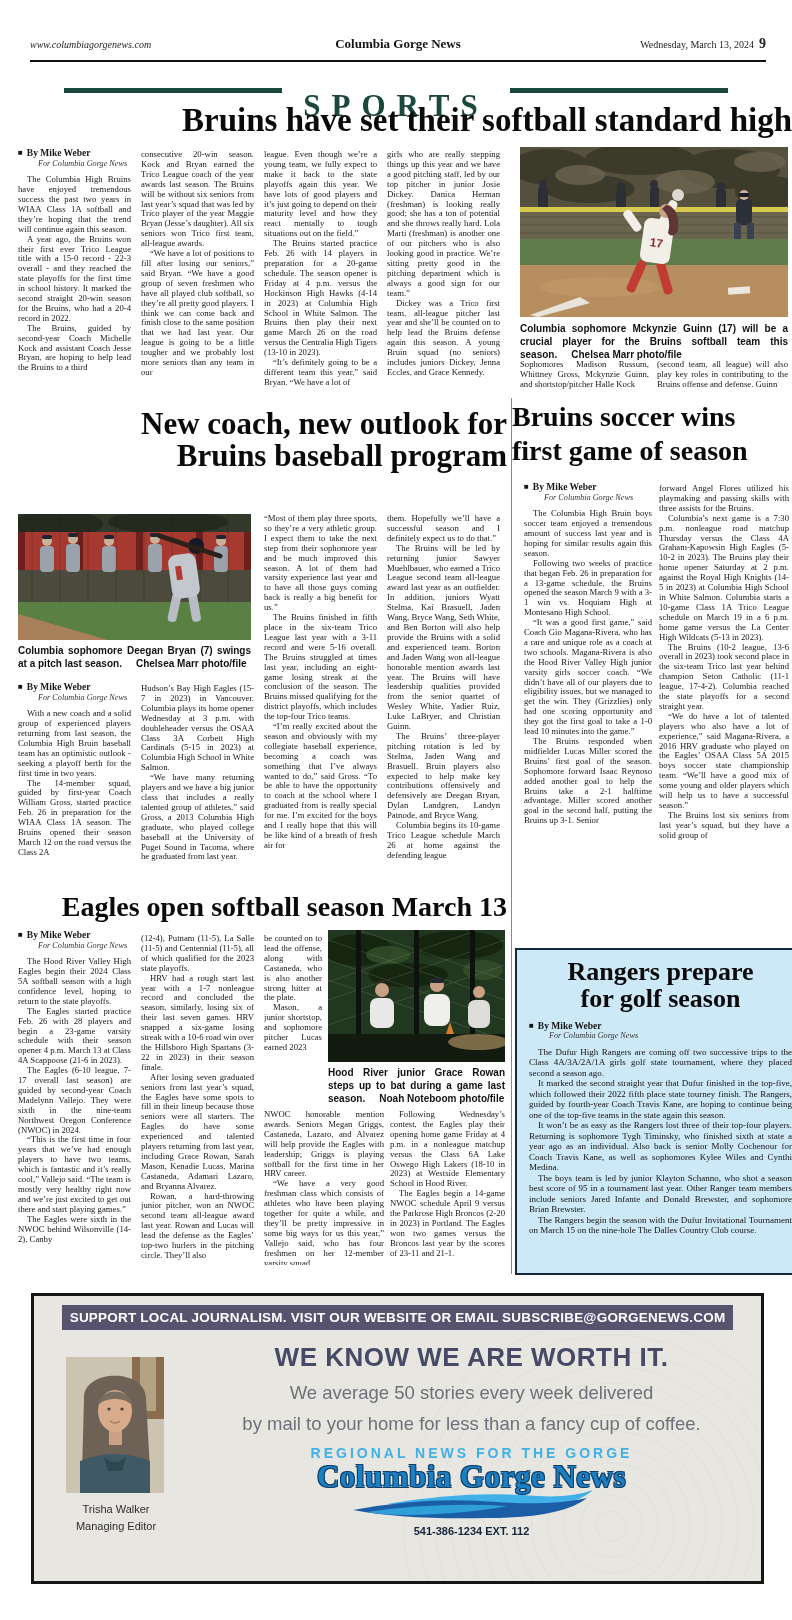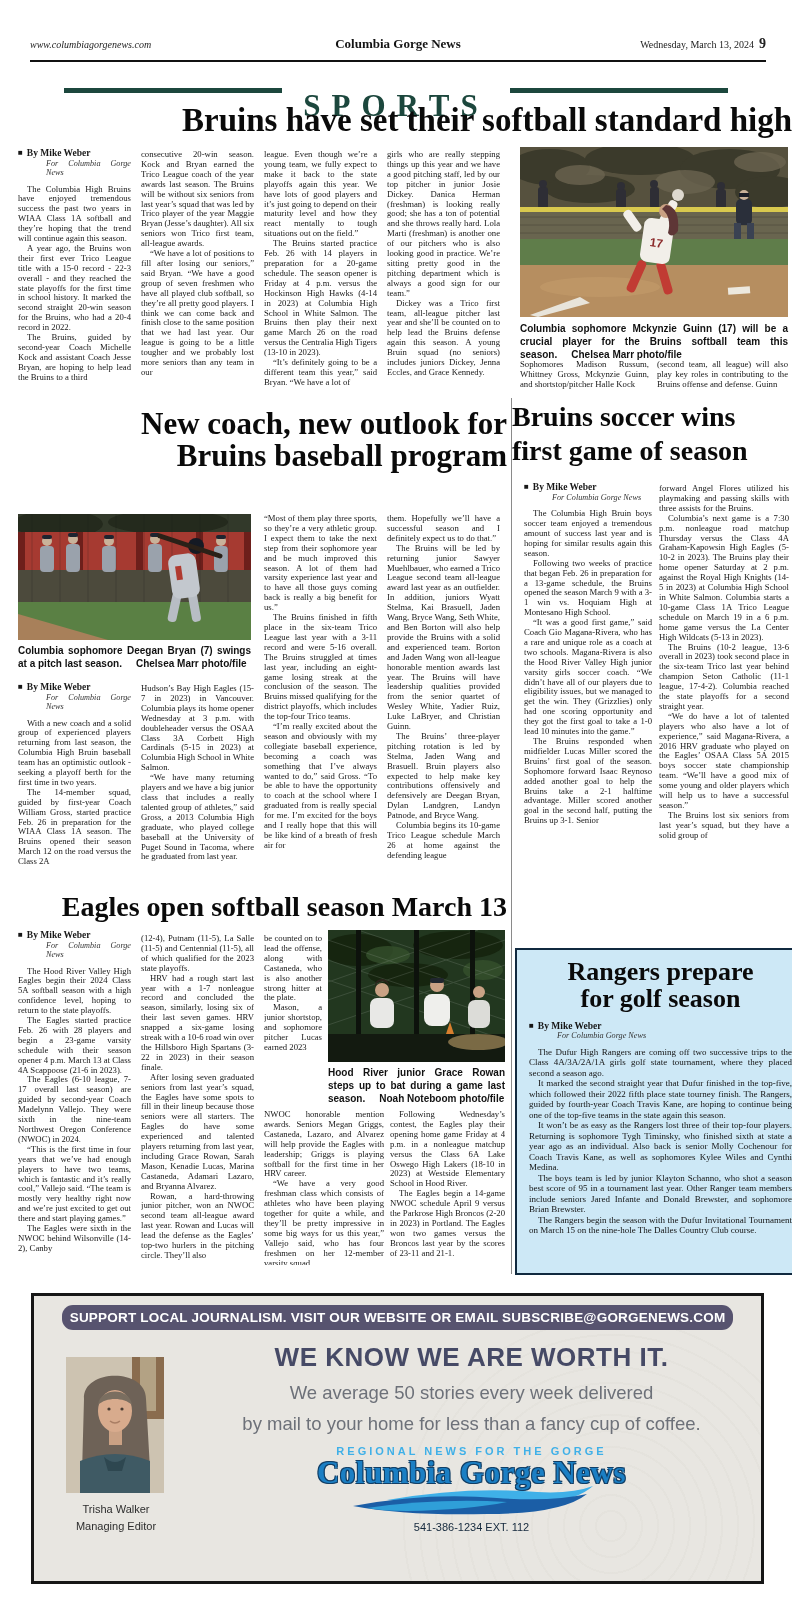--- a/index.html
+++ b/index.html
@@ -24,53 +24,53 @@
   .hl-bb{top:408px;left:18px;width:489px;font-size:31px;}
   .hl-soc{top:400px;left:512px;width:266px;font-size:28px;text-align:left;line-height:1.22;}
   .hl-ea{top:892px;left:18px;width:489px;font-size:28px;}
   
   .col{position:absolute;font-size:8.7px;line-height:1.14;text-align:justify;overflow:hidden;color:#181818;}
   .col p{margin:0;text-indent:9px;}
   .col p.cont{text-indent:0;}
   .byline{margin:0 0 7px 0;}
   .byline .bl1{font-weight:bold;font-size:9.5px;}
   .byline .sq{font-size:8px;margin-right:4px;position:relative;top:-1px;}
-  .byline .bl2{font-style:italic;font-size:8.2px;color:#333;margin-left:28px;}
+  .byline .bl2{font-style:italic;font-size:8.2px;color:#333;margin-left:20px;}
   
   .photo{position:absolute;overflow:hidden;background:#777;}
   .photo svg{display:block;}
   .caption{position:absolute;font-family:"Liberation Sans","DejaVu Sans",sans-serif;
            font-weight:bold;font-size:10px;line-height:1.3;color:#111;text-align:justify;}
   .caption .credit{white-space:nowrap;padding-left:14px;}
   .vrule{position:absolute;left:511px;top:398px;width:1px;height:876px;background:#8a8a8a;}
   
   .rangers{position:absolute;left:515px;top:948px;width:291px;height:327px;box-sizing:border-box;
            background:#cde8f6;border:2px solid #10293f;padding:8px 12px 6px 12px;overflow:hidden;}
   .rangers .rhl{font-weight:bold;font-size:26px;line-height:1.05;text-align:center;color:#0a0a0a;margin-bottom:8px;}
   .rangers .rbody{font-size:9px;line-height:1.17;text-align:justify;}
   .rangers .rbody p{margin:0;text-indent:9px;}
   
   .ad{position:absolute;left:31px;top:1293px;width:733px;height:291px;box-sizing:border-box;
       background:#e8e6e1;border:3px solid #161616;overflow:hidden;
       font-family:"Liberation Sans","DejaVu Sans",sans-serif;}
   .ad::before{content:"";position:absolute;right:-60px;top:20px;width:420px;height:420px;border-radius:50%;
       background:repeating-radial-gradient(circle at center,#e8e6e1 0 14px,#e2e0da 14px 16px);opacity:.6;}
   .adbar{position:relative;margin:9px 28px 0 28px;height:25px;background:#57536f;color:#fff;
-         font-weight:bold;font-size:13.5px;text-align:center;line-height:25px;letter-spacing:.2px;border-radius:11px;}
+         font-weight:bold;font-size:13.5px;text-align:center;line-height:25px;letter-spacing:.2px;}
   .adphoto{position:absolute;left:32px;top:61px;width:98px;height:136px;overflow:hidden;}
   .adname{position:absolute;left:12px;top:205px;width:140px;text-align:center;
           font-size:11px;color:#2e2e2e;line-height:1.5;}
   .admain{position:absolute;left:165px;top:46px;width:545px;text-align:center;}
   .adhl{font-weight:bold;font-size:26px;color:#464a66;letter-spacing:.5px;}
   .adline{font-size:18.5px;color:#6d7179;margin-top:9px;}
   .logo{margin-top:10px;}
-  .logo .tag{font-weight:bold;font-size:11px;letter-spacing:3px;color:#3fb0e8;}
+  .logo .tag{font-weight:bold;font-size:14px;letter-spacing:3px;color:#3fb0e8;}
   .logo .lname{font-family:"Liberation Serif","DejaVu Serif",serif;font-weight:bold;font-size:31px;color:#1b7fc4;
       text-shadow:1px 1px 0 #123f66,-1px 1px 0 #123f66,1px -1px 0 #123f66,-1px -1px 0 #123f66;letter-spacing:.5px;line-height:1;}
-  .logo .phone{font-weight:normal;font-size:11px;color:#14283c;margin-top:1px;}
+  .logo .phone{font-weight:bold;font-size:11px;color:#14283c;margin-top:1px;}
   .logo svg{display:block;margin:-4px auto 0 auto;}
 </style>
 </head>
 <body>
 
 <div class="page">
 
   <div class="hdr">
     <div class="site">www.columbiagorgenews.com</div>
     <div class="mast">Columbia Gorge News</div>

